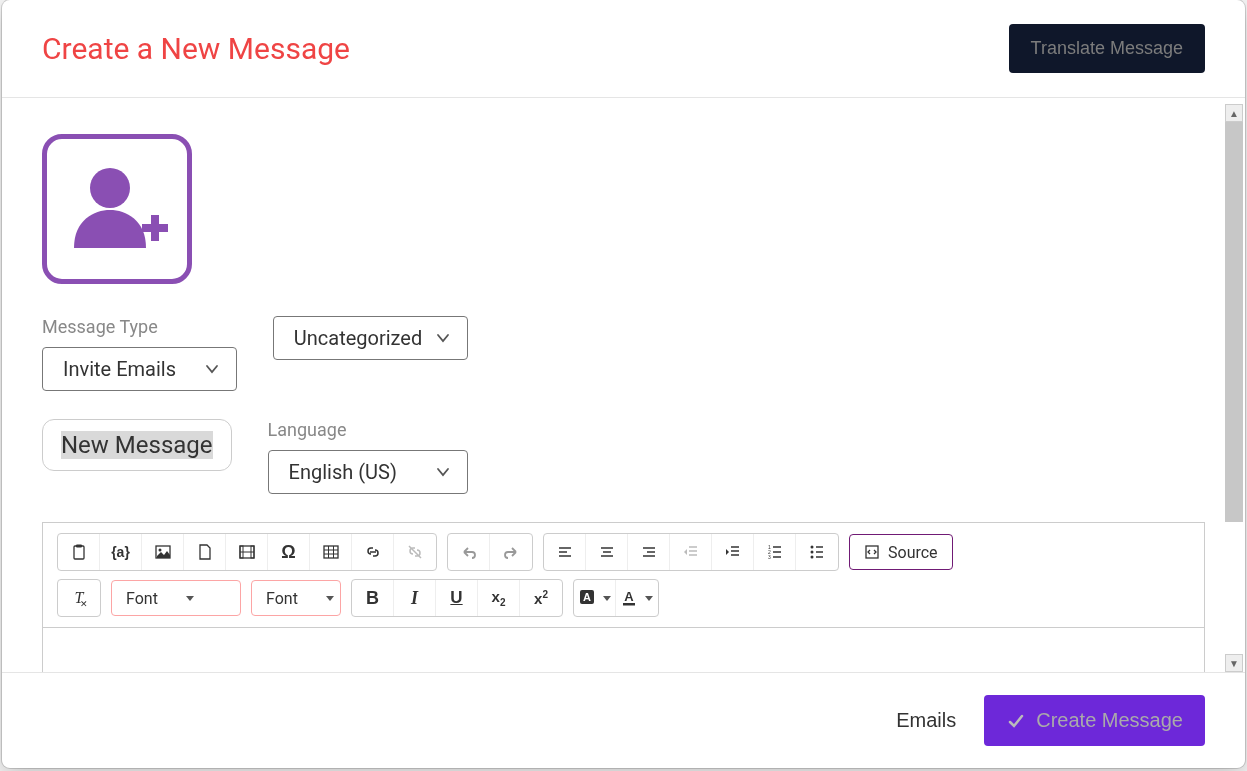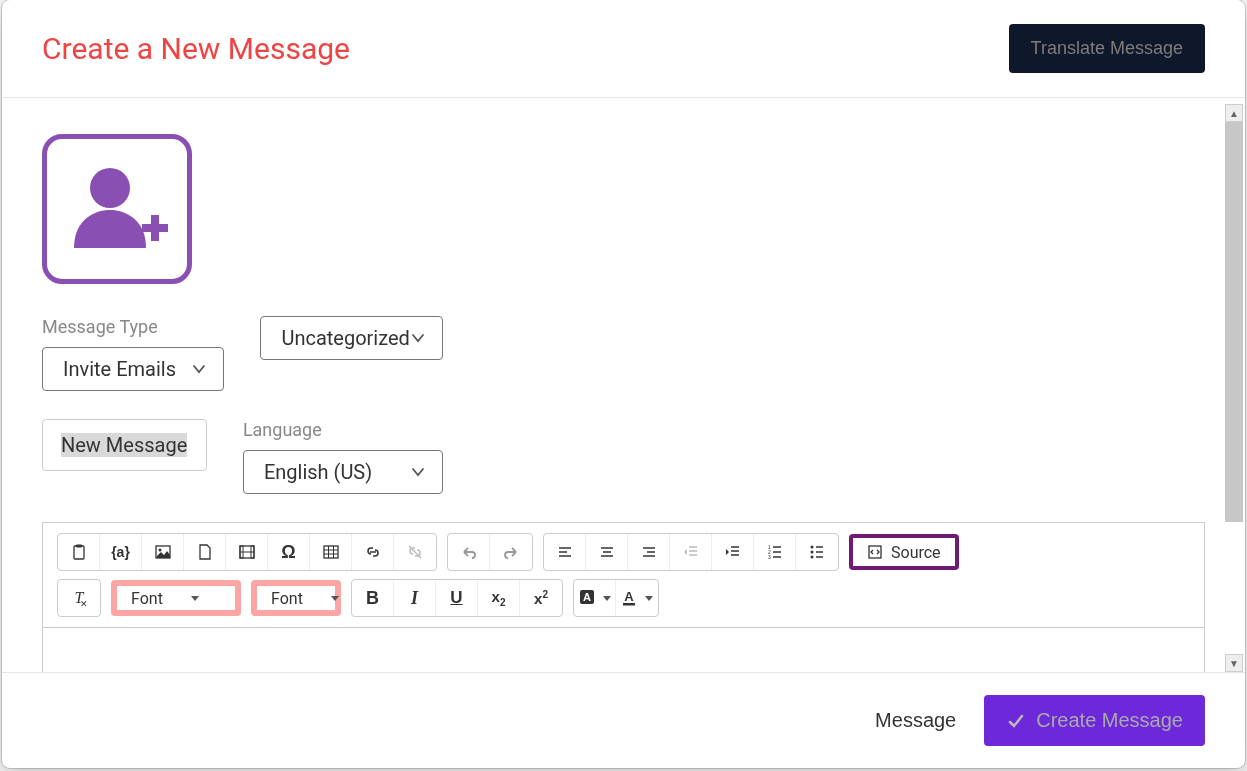--- a/index.html
+++ b/index.html
@@ -32,22 +32,22 @@
   .field-label { font-size: 18px; color: #888; }
   .select {
     height: 44px; border: 1px solid #777; border-radius: 4px; background: #fff;
     display: flex; align-items: center; justify-content: space-between;
     padding: 0 16px 0 20px; font-size: 20px; color: #333; cursor: pointer;
   }
   .chevron {
     width: 16px; height: 16px; display: inline-flex; align-items: center; justify-content: center;
   }
   .text-input {
-    height: 52px; border: 1px solid #ccc; border-radius: 4px; width: 100%;
-    padding: 0 18px; font-size: 20px; color: #333;
+    height: 52px; border: 1px solid #ccc; border-radius: 12px; width: 100%;
+    padding: 0 18px; font-size: 24px; color: #333;
   }
   .text-input .hl { background: #d9d9d9; }
   .desc-wrap { flex: 1; }
   .lang-wrap { width: 200px; }
 
   .editor {
     margin-top: 28px; border: 1px solid #ccc; background: #fff;
   }
   .toolbar {
     padding: 10px 14px; border-bottom: 1px solid #ccc; display: flex; flex-direction: column; gap: 8px;
@@ -57,26 +57,26 @@
     display: inline-flex; border: 1px solid #ccc; border-radius: 4px; overflow: hidden; background: #fff;
   }
   .tb-btn {
     width: 42px; height: 36px; display: flex; align-items: center; justify-content: center;
     border: none; background: transparent; cursor: pointer; color: #333; font-size: 16px;
     border-right: 1px solid #eee;
   }
   .tb-btn:last-child { border-right: none; }
   .tb-btn.disabled { color: #bbb; cursor: not-allowed; }
   .tb-select {
-    height: 36px; border: 6px solid #fca5a5; border-radius: 4px; background: #fff;
+    height: 36px; border: 1px solid #fca5a5; border-radius: 4px; background: #fff;
     display: flex; align-items: center; padding: 0 10px 0 14px; gap: 24px; cursor: pointer;
     font-size: 16px; color: #333;
   }
   .tb-source {
-    height: 36px; border: 4px solid #701a75; border-radius: 4px; background: #fff;
+    height: 36px; border: 1px solid #701a75; border-radius: 4px; background: #fff;
     display: inline-flex; align-items: center; gap: 8px; padding: 0 14px; cursor: pointer;
     font-size: 16px; color: #333;
   }
   .editor-body { min-height: 160px; padding: 16px; }
 
   .modal-footer {
     border-top: 1px solid #e5e5e5; padding: 22px 40px;
     display: flex; justify-content: flex-end; align-items: center; gap: 28px;
   }
   .btn-cancel { background: transparent; border: none; font-size: 20px; color: #333; cursor: pointer; }
@@ -404,21 +404,21 @@
           </div>
         </div>
 
       </div>
       <div class="editor-body"></div>
     </div>
 
   </div>
 
   <div class="modal-footer">
-    <button class="btn-cancel">Message</button>
+    <button class="btn-cancel">Emails</button>
     <button class="btn-create">
       <span>
           <svg width="20" height="20" viewBox="0 0 20 20">
             <path d="M4 11 L8 15 L16 5" fill="none" stroke="#bbb" stroke-width="2.5" stroke-linecap="round"></path>
           </svg>
         </span>
       <span>Create Message</span>
     </button>
   </div>
 

